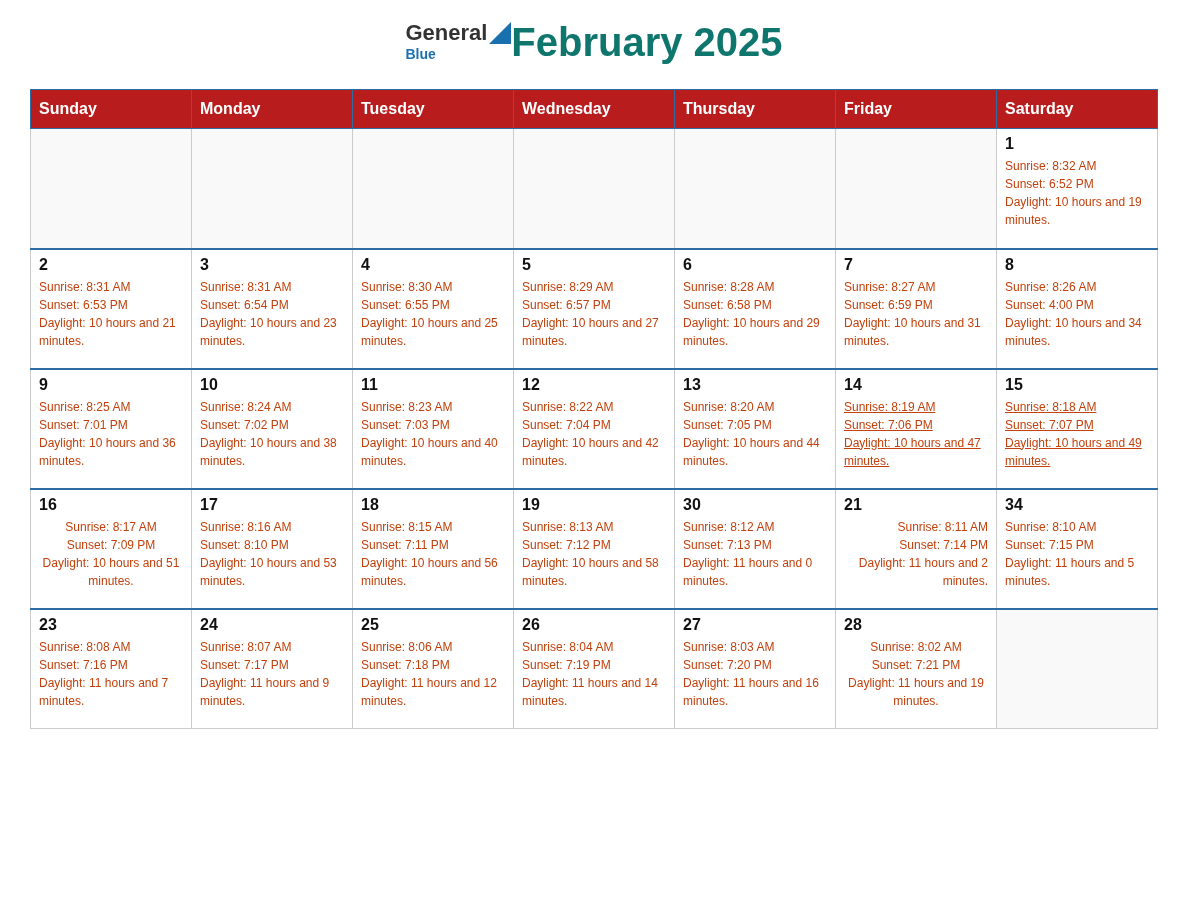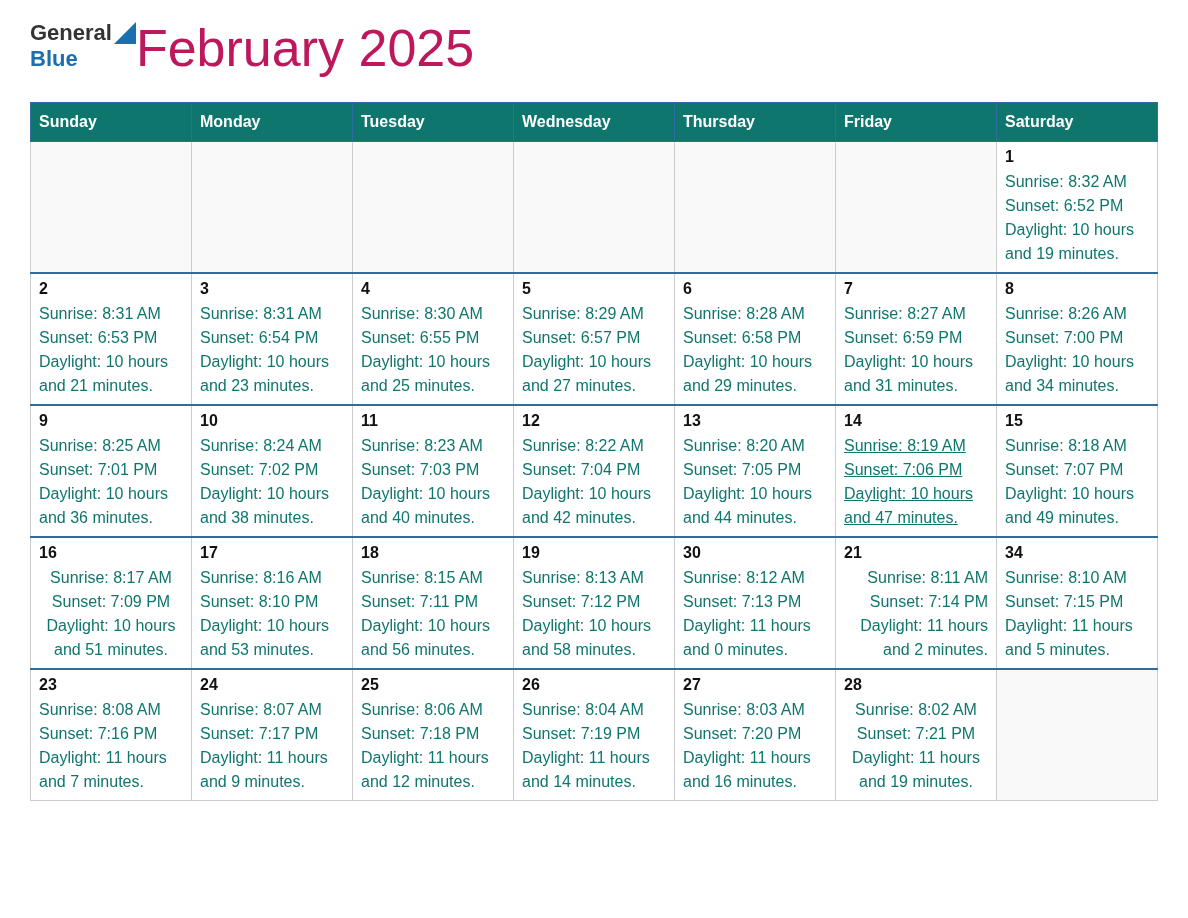--- a/index.html
+++ b/index.html
@@ -5,60 +5,60 @@
     * { box-sizing: border-box; margin: 0; padding: 0; }
     body {
       font-family: Arial, sans-serif;
       background: #fff;
       padding: 20px 30px;
       width: 1188px;
       min-height: 918px;
     }
     .header-area {
       display: flex;
-      justify-content: flex-start;
+      justify-content: center;
       align-items: flex-start;
       margin-bottom: 25px;
     }
     .logo {
       display: flex;
       align-items: center;
       gap: 4px;
     }
     .logo-text-general {
       font-size: 22px;
       font-weight: bold;
       color: #333;
     }
     .logo-text-blue {
-      font-size: 22px;
+      font-size: 14px;
       font-weight: bold;
       color: #1a6faf;
     }
     .title-area {
       text-align: right;
     }
     .month-title {
-      font-size: 52px;
-      font-weight: normal;
-      color: #be185d;
+      font-size: 40px;
+      font-weight: bold;
+      color: #0f766e;
       line-height: 1.1;
     }
     .location-title {
       font-size: 20px;
       color: #333;
       margin-top: 4px;
     }
     .calendar-table {
       width: 100%;
       border-collapse: collapse;
       margin-top: 10px;
     }
     .calendar-table th {
-      background-color: #0f766e;
+      background-color: #b91c1c;
       color: #fff;
       font-size: 16px;
       font-weight: bold;
       padding: 10px 8px;
       text-align: left;
       border: 1px solid #2e6da4;
     }
     .calendar-table td {
       vertical-align: top;
       border: 1px solid #ccc;
@@ -68,22 +68,22 @@
       height: 120px;
     }
     .day-number {
       font-size: 16px;
       font-weight: bold;
       color: #111;
       display: block;
       margin-bottom: 4px;
     }
     .day-info {
-      font-size: 16px;
-      color: #0f766e;
+      font-size: 12px;
+      color: #c2410c;
       line-height: 1.5;
     }
     .empty-cell {
       background: #f9f9f9;
     }
     .row-separator td {
       border-top: 2px solid #2e6da4;
     }
   </style>
 </head>
@@ -166,21 +166,21 @@
         </td>
         <td>
           <span class="day-number">7</span>
           <div class="day-info" style="white-space: pre-line;">Sunrise: 8:27 AM
 Sunset: 6:59 PM
 Daylight: 10 hours and 31 minutes.</div>
         </td>
         <td>
           <span class="day-number">8</span>
           <div class="day-info" style="white-space: pre-line;">Sunrise: 8:26 AM
-Sunset: 7:00 PM
+Sunset: 4:00 PM
 Daylight: 10 hours and 34 minutes.</div>
         </td>
       </tr>
       <tr class="row-separator">
         <td>
           <span class="day-number">9</span>
           <div class="day-info" style="white-space: pre-line;">Sunrise: 8:25 AM
 Sunset: 7:01 PM
 Daylight: 10 hours and 36 minutes.</div>
         </td>
@@ -209,21 +209,21 @@
 Daylight: 10 hours and 44 minutes.</div>
         </td>
         <td>
           <span class="day-number">14</span>
           <div class="day-info" style="white-space: pre-line; text-decoration: underline;">Sunrise: 8:19 AM
 Sunset: 7:06 PM
 Daylight: 10 hours and 47 minutes.</div>
         </td>
         <td>
           <span class="day-number">15</span>
-          <div class="day-info" style="white-space: pre-line;">Sunrise: 8:18 AM
+          <div class="day-info" style="white-space: pre-line; text-decoration: underline;">Sunrise: 8:18 AM
 Sunset: 7:07 PM
 Daylight: 10 hours and 49 minutes.</div>
         </td>
       </tr>
       <tr class="row-separator">
         <td>
           <span class="day-number">16</span>
           <div class="day-info" style="white-space: pre-line; text-align: center;">Sunrise: 8:17 AM
 Sunset: 7:09 PM
 Daylight: 10 hours and 51 minutes.</div>

